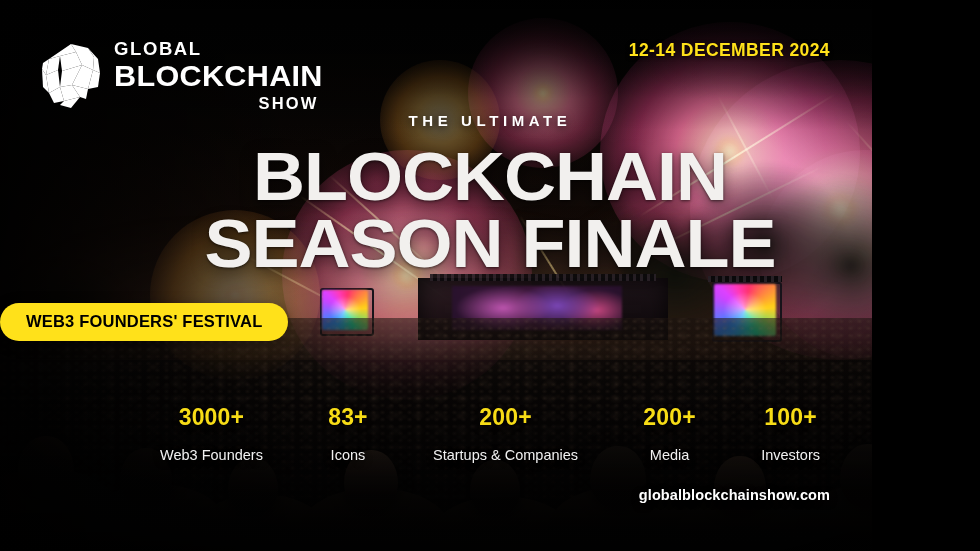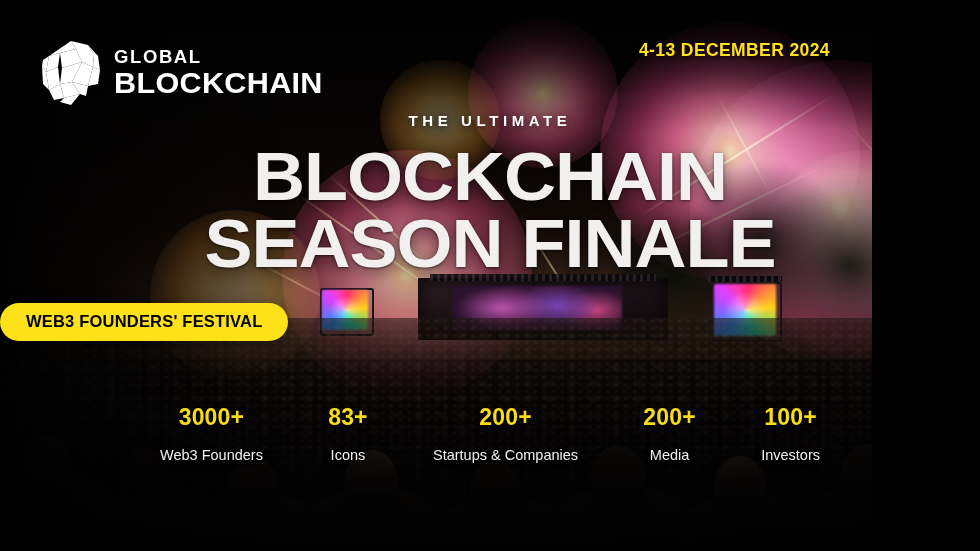--- a/index.html
+++ b/index.html
@@ -426,25 +426,26 @@
           <polygon points="2,26 6,32 9,50 3,44"></polygon>
           <polygon points="9,50 20,44 24,58 14,60"></polygon>
           <polygon points="20,44 32,42 40,54 24,58"></polygon>
           <polygon points="32,42 48,46 46,56 40,54"></polygon>
           <polygon points="24,58 40,54 31,65 20,62"></polygon>
         </g>
       </svg>
       <div class="logo-words">
         <div class="lw-global">GLOBAL</div>
         <div class="lw-blockchain">BLOCKCHAIN</div>
+        <div class="lw-show">SHOW</div>
       </div>
     </div>
 
     <div class="datebox">
-      <div class="date-main">4-13 DECEMBER 2024</div>
+      <div class="date-main">12-14 DECEMBER 2024</div>
     </div>
 
     <div class="headline">
       <div class="eyebrow">THE ULTIMATE</div>
       <div class="h-line h1">BLOCKCHAIN</div>
       <div class="h-line h2">SEASON FINALE</div>
     </div>
 
     <div class="badge-wrap">
       <div class="badge">WEB3 FOUNDERS' FESTIVAL</div>
@@ -466,15 +467,16 @@
       <div class="stat">
         <div class="stat-num">200+</div>
         <div class="stat-label">Media</div>
       </div>
       <div class="stat">
         <div class="stat-num">100+</div>
         <div class="stat-label">Investors</div>
       </div>
     </div>
 
+    <div class="website">globalblockchainshow.com</div>
 
   </div>
 </div>
 
 </body></html>

